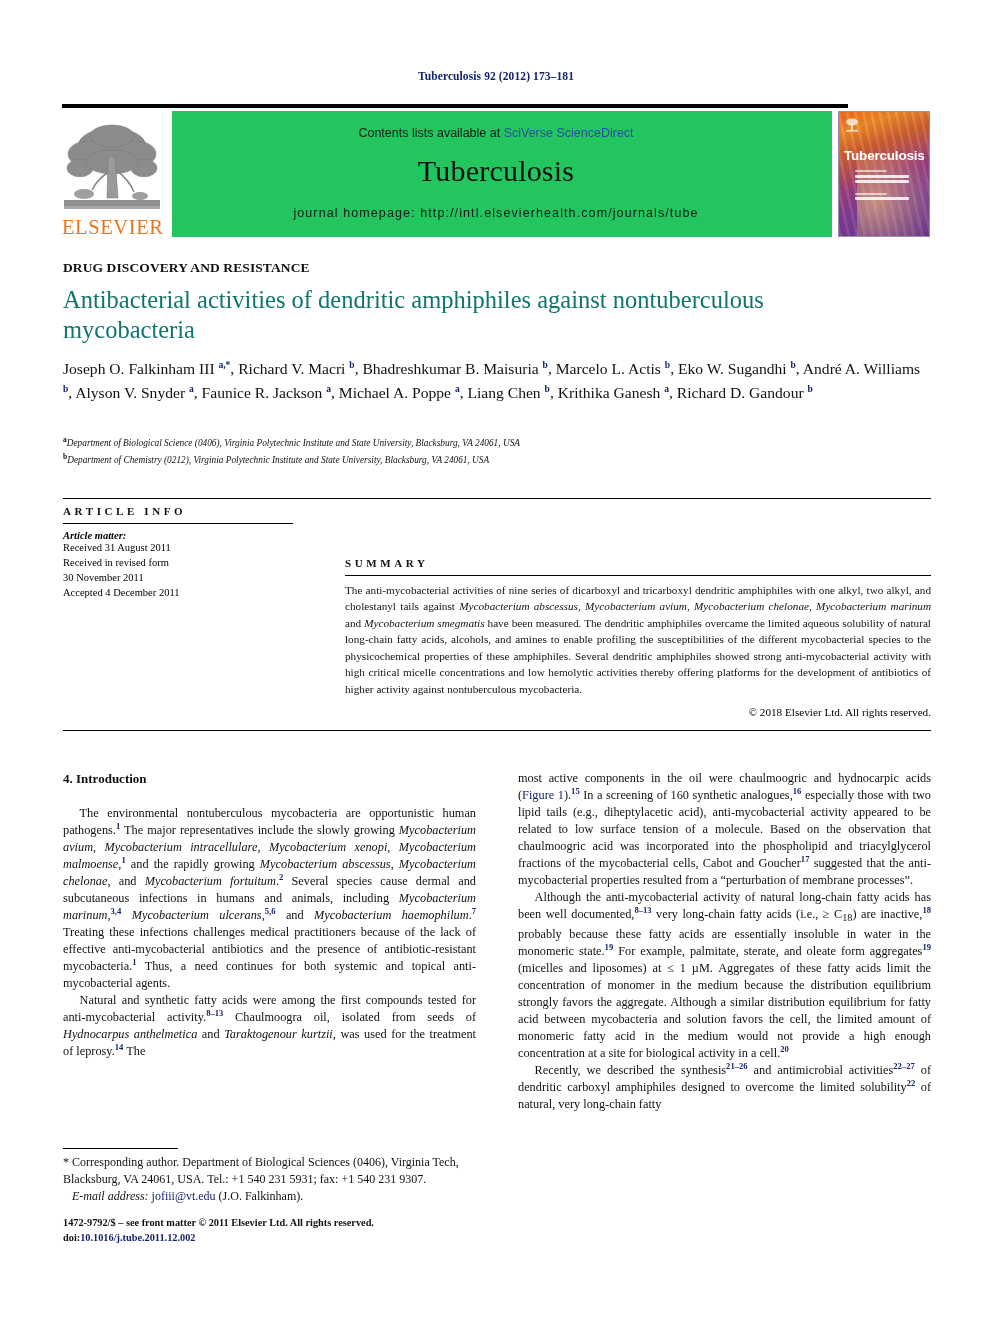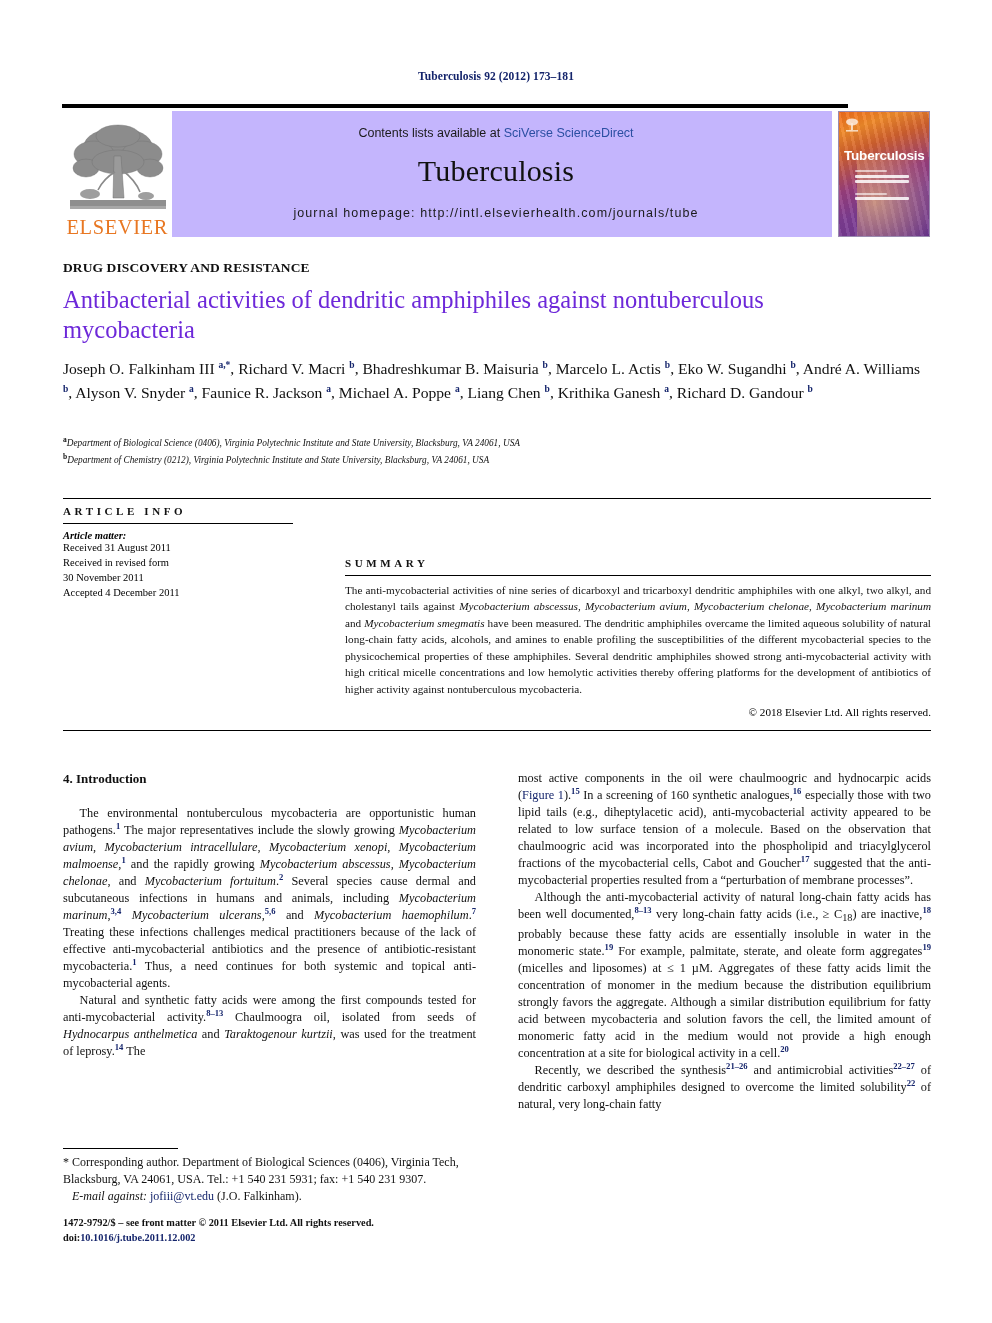--- a/index.html
+++ b/index.html
@@ -49,37 +49,37 @@
     align-items: stretch;
     height: 126px;
     margin-top: 3px;
   }
   .elsevier-block {
     width: 106px;
     flex: 0 0 106px;
     display: flex;
     flex-direction: column;
     justify-content: flex-end;
-    align-items: flex-end;
+    align-items: flex-start;
   }
   .elsevier-tree {
     width: 100px;
     height: 96px;
   }
   .elsevier-word {
     font-family: "Liberation Serif", serif;
     color: #E87722;
     font-size: 20.5px;
     letter-spacing: 0.6px;
     line-height: 1;
     margin-top: 1px;
   }
   .banner {
     flex: 1 1 auto;
-    background: #c4b5fd;
+    background: #22c55e;
     display: flex;
     flex-direction: column;
     justify-content: center;
     align-items: center;
     padding: 6px 12px 8px 0;
     margin-left: 4px;
   }
   .banner-contents {
     font-family: "Liberation Sans", sans-serif;
     font-size: 12.5px;
@@ -158,21 +158,21 @@
     font-weight: bold;
     letter-spacing: .1px;
     color: #111;
   }
   .paper-title {
     position: absolute;
     left: 63px; top: 285px;
     width: 800px;
     font-size: 24.5px;
     line-height: 1.22;
-    color: #6d28d9;
+    color: #0f766e;
     font-weight: normal;
     margin: 0;
   }
   .authors {
     position: absolute;
     left: 63px; top: 357px;
     width: 870px;
     font-size: 15.6px;
     line-height: 1.52;
     color: #111;
@@ -401,21 +401,21 @@
   <div class="col right">
     <p class="noindent">most active components in the oil were chaulmoogric and hydnocarpic acids (<span class="ref-link">Figure 1</span>).<sup>15</sup> In a screening of 160 synthetic analogues,<sup>16</sup> especially those with two lipid tails (e.g., diheptylacetic acid), anti-mycobacterial activity appeared to be related to low surface tension of a molecule. Based on the observation that chaulmoogric acid was incorporated into the phospholipid and triacylglycerol fractions of the mycobacterial cells, Cabot and Goucher<sup>17</sup> suggested that the anti-mycobacterial properties resulted from a “perturbation of membrane processes”.</p>
     <p>Although the anti-mycobacterial activity of natural long-chain fatty acids has been well documented,<sup>8–13</sup> very long-chain fatty acids (i.e., ≥ C<sub>18</sub>) are inactive,<sup>18</sup> probably because these fatty acids are essentially insoluble in water in the monomeric state.<sup>19</sup> For example, palmitate, sterate, and oleate form aggregates<sup>19</sup> (micelles and liposomes) at ≤ 1 µM. Aggregates of these fatty acids limit the concentration of monomer in the medium because the distribution equilibrium strongly favors the aggregate. Although a similar distribution equilibrium for fatty acid between mycobacteria and solution favors the cell, the limited amount of monomeric fatty acid in the medium would not provide a high enough concentration at a site for biological activity in a cell.<sup>20</sup></p>
     <p>Recently, we described the synthesis<sup>21–26</sup> and antimicrobial activities<sup>22–27</sup> of dendritic carboxyl amphiphiles designed to overcome the limited solubility<sup>22</sup> of natural, very long-chain fatty</p>
   </div>
 
   <div class="footnote">
     <div class="footnote-rule"></div>
     <div>* Corresponding author. Department of Biological Sciences (0406), Virginia Tech, Blacksburg, VA 24061, USA. Tel.: +1 540 231 5931; fax: +1 540 231 9307.</div>
     <div>
-      &nbsp;&nbsp;&nbsp;<span class="email-label">E-mail against:</span>
+      &nbsp;&nbsp;&nbsp;<span class="email-label">E-mail address:</span>
       <a href="#">jofiii@vt.edu</a>
       <span>(J.O. Falkinham).</span>
     </div>
   </div>
 
   <div class="imprint">
     <div>1472-9792/$ – see front matter © 2011 Elsevier Ltd. All rights reserved.</div>
     <div><span>doi:</span><span class="doi">10.1016/j.tube.2011.12.002</span></div>
   </div>
 

